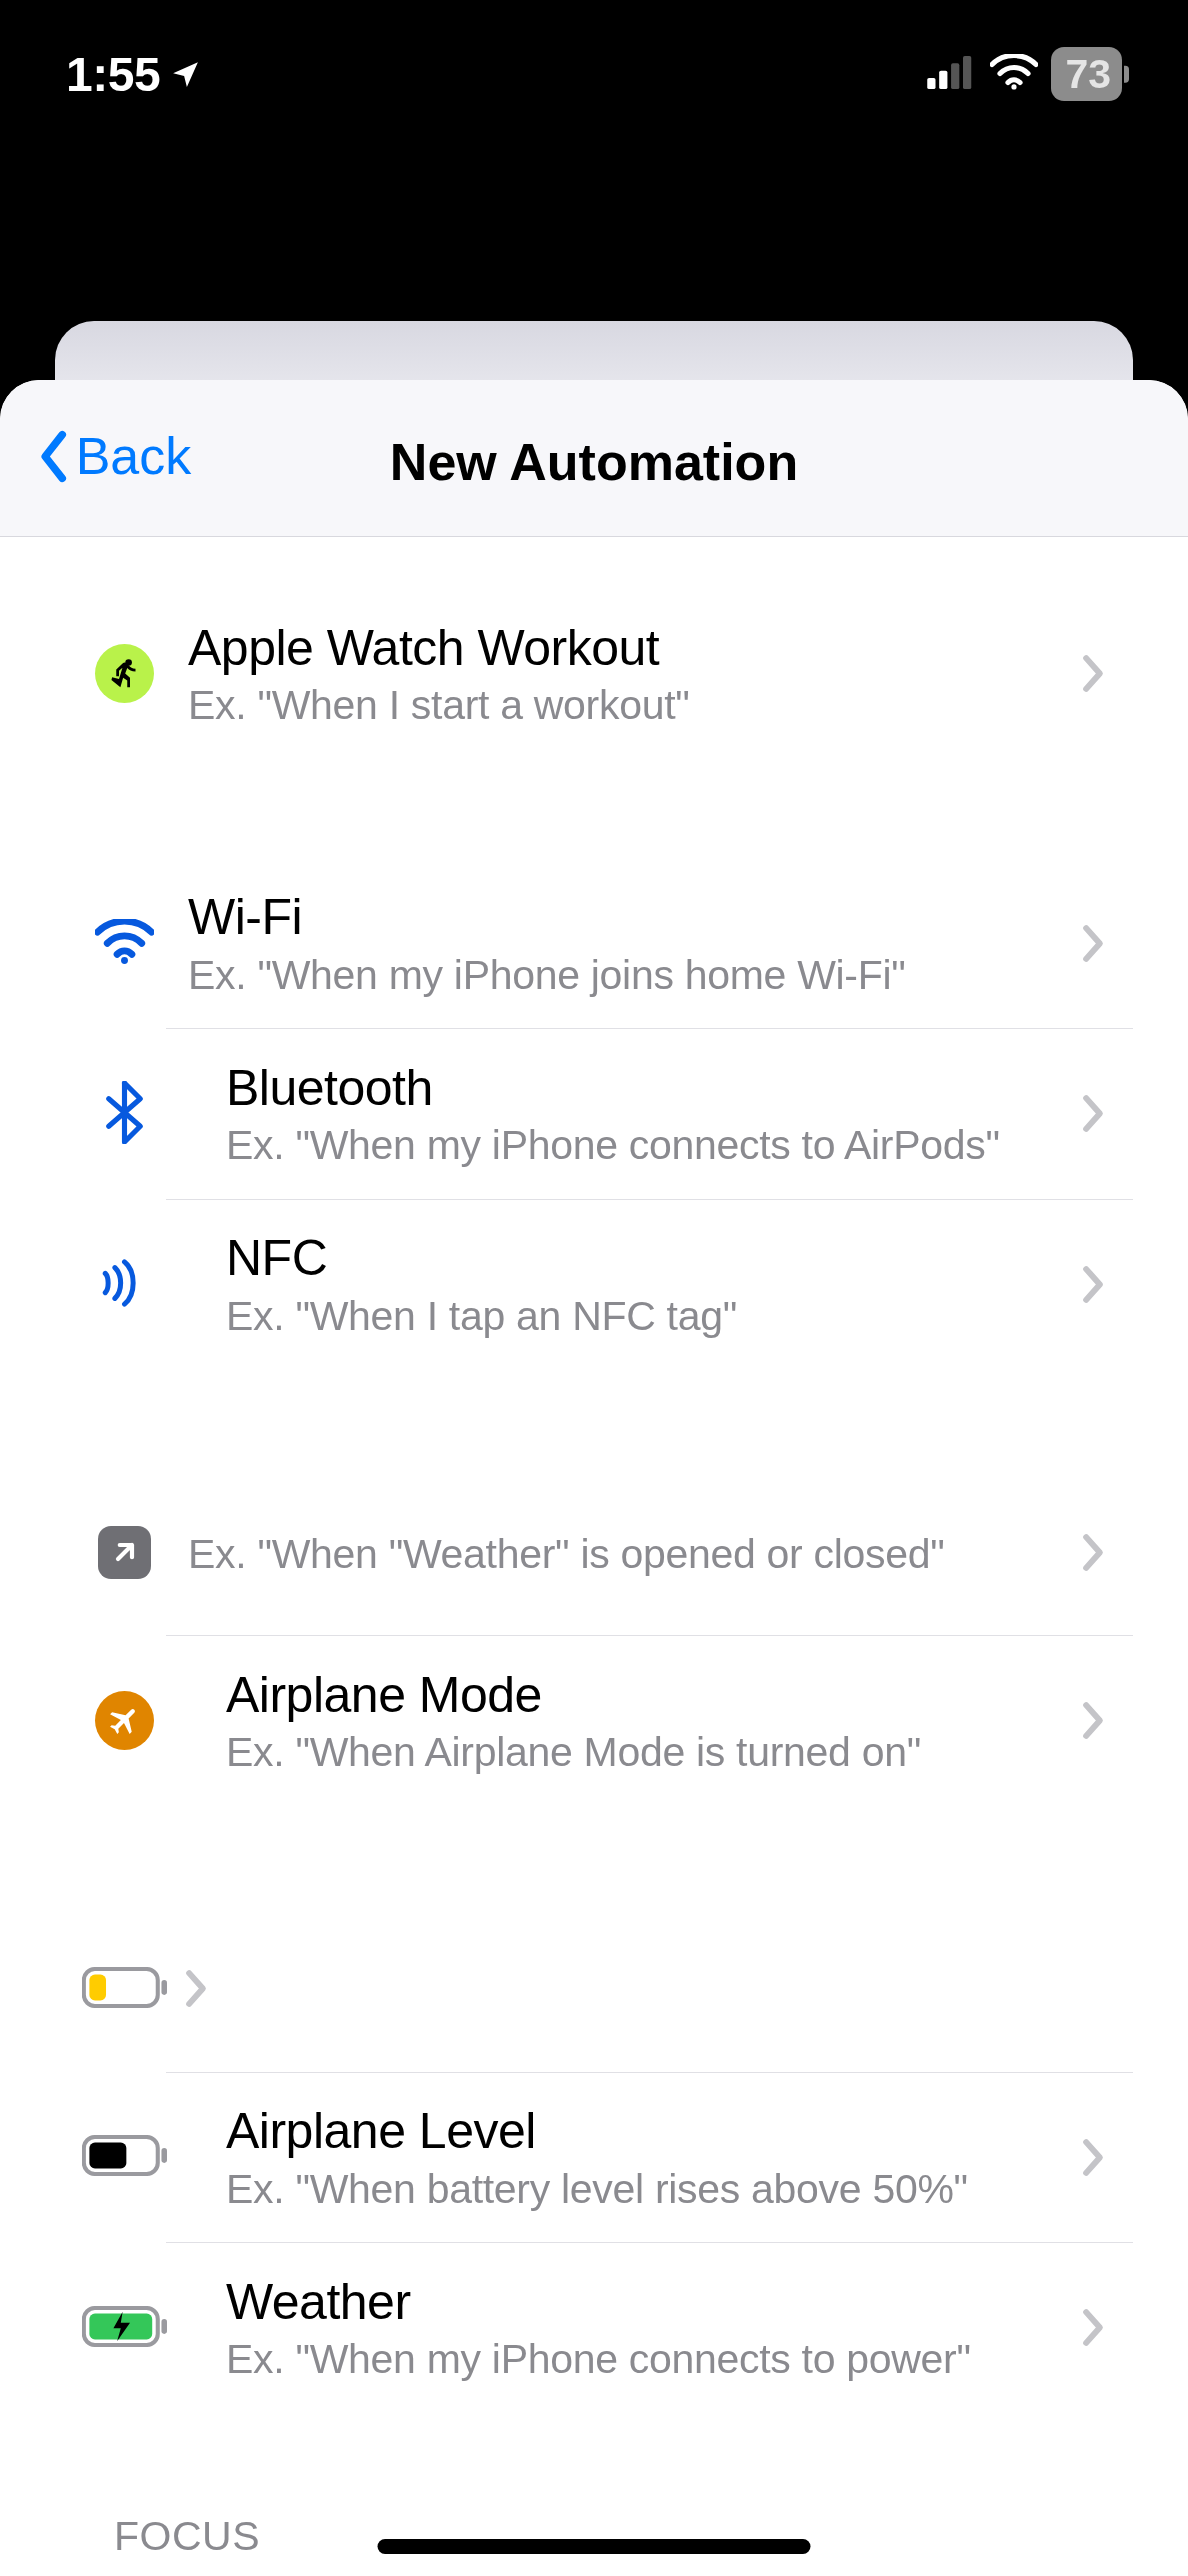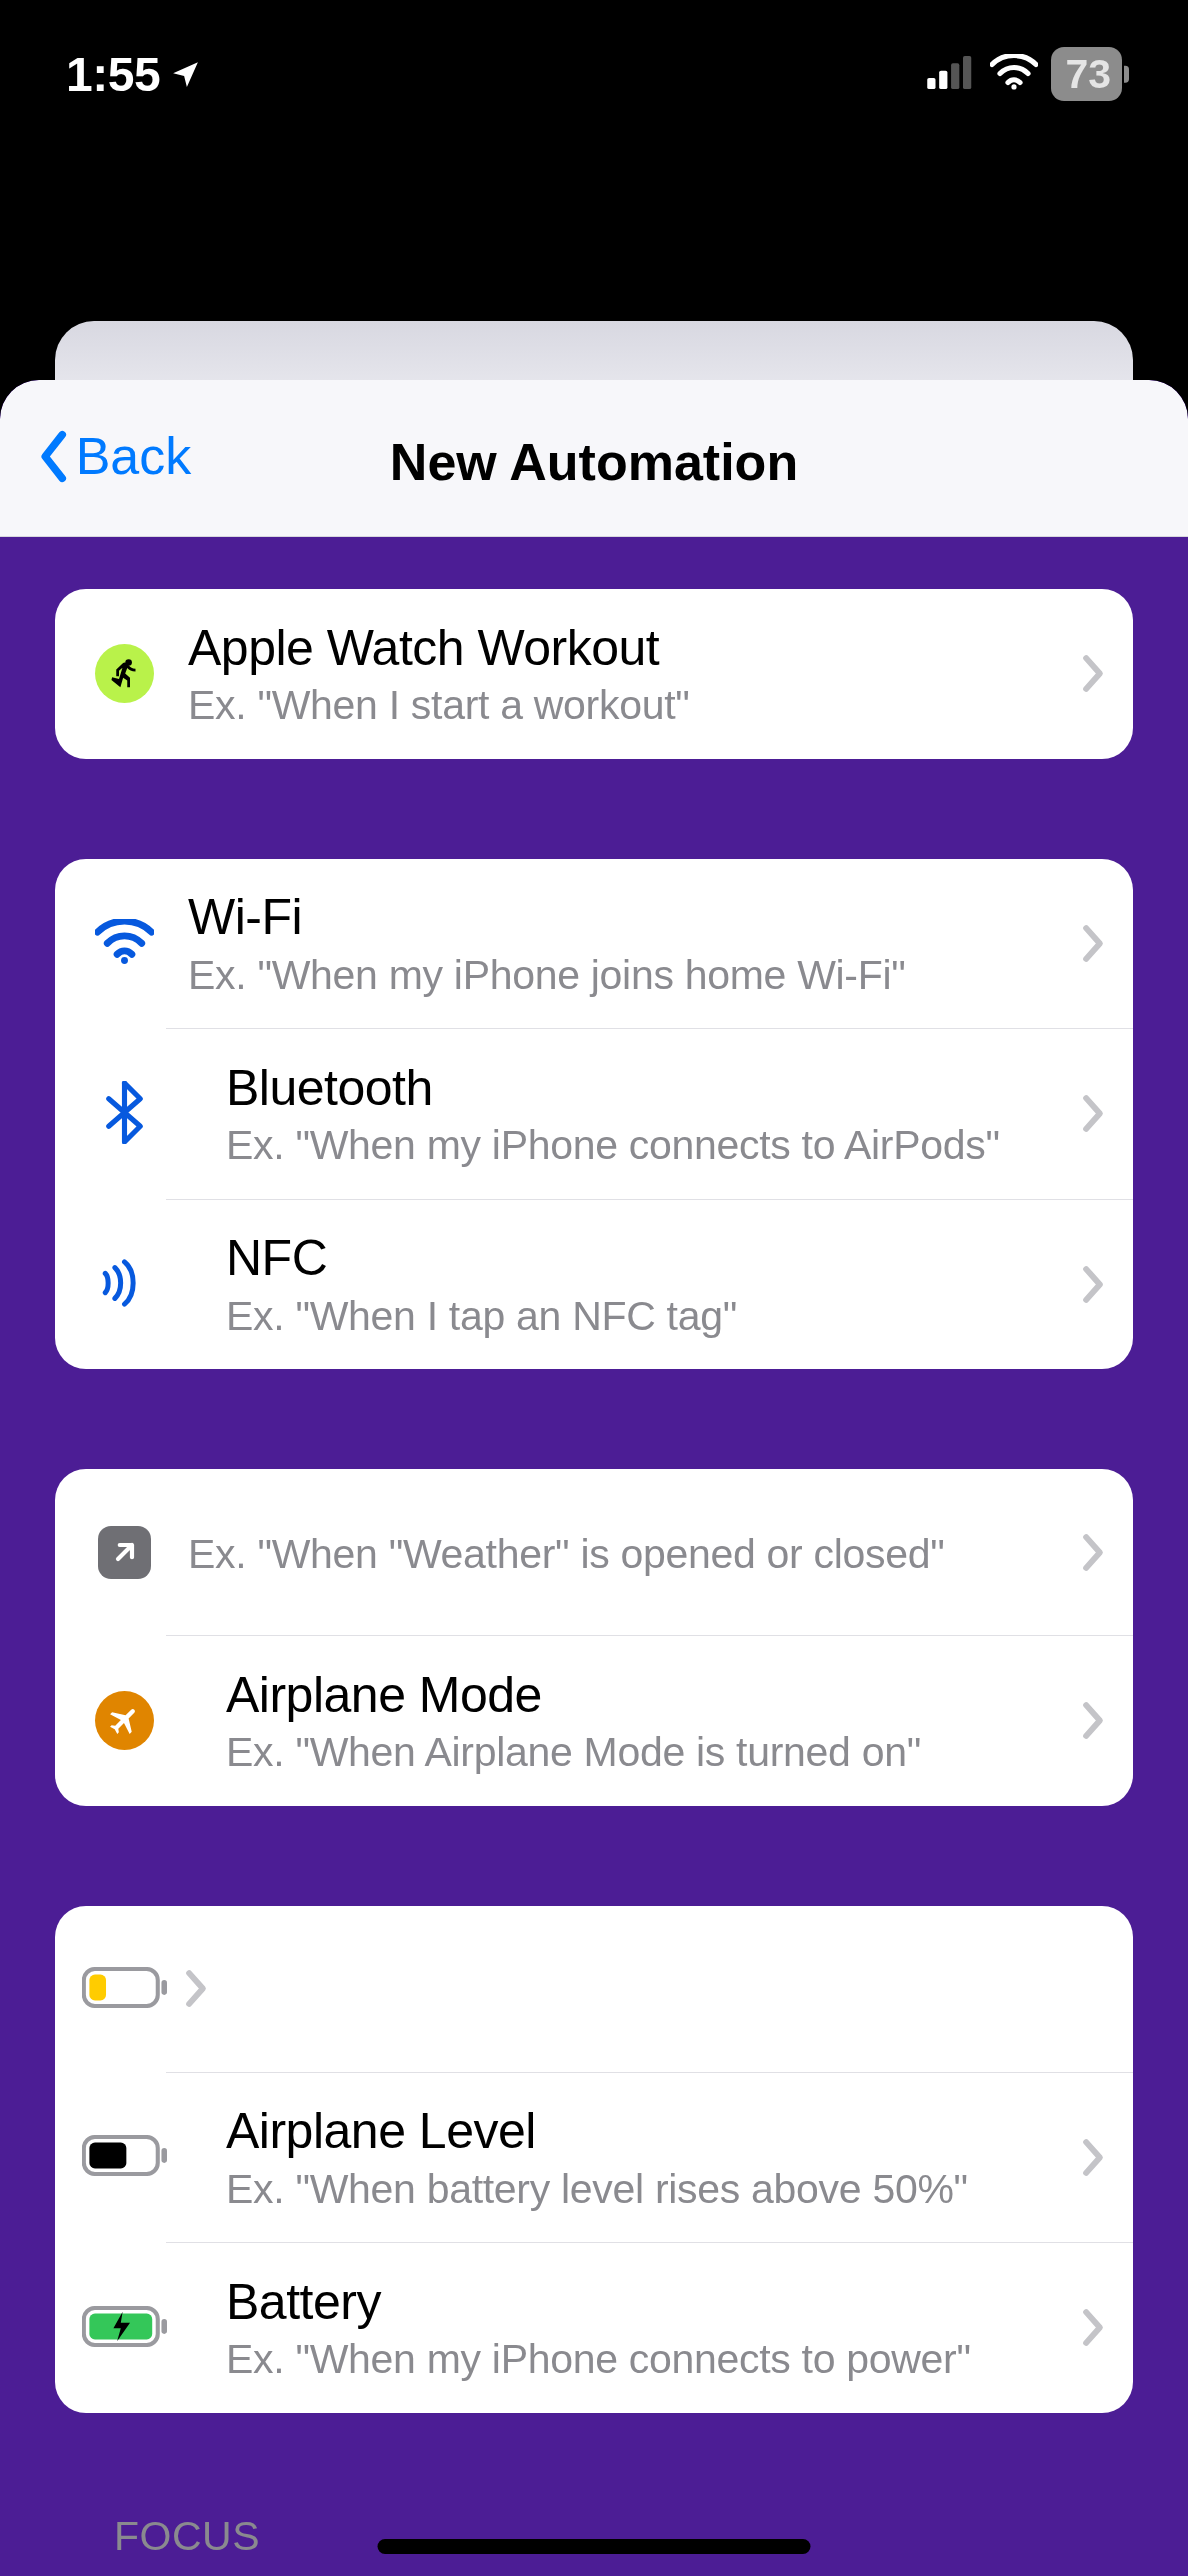--- a/index.html
+++ b/index.html
@@ -36,21 +36,21 @@
       border-radius: 0 3.7px 3.7px 0;
     }
 
     .sheet-back {
       position: absolute; top: 321px; left: 55px; right: 55px; height: 74px;
       background: linear-gradient(#d8d8e1, #e8e8ee);
       border-radius: 39px 39px 0 0;
     }
     .sheet {
       position: absolute; top: 380px; left: 0; right: 0; bottom: 0;
-      background: #4c1d95;
+      background: #ffffff;
       border-radius: 39px 39px 0 0;
       overflow: hidden;
       padding-left: 16px;
     }
     .nav {
       position: absolute; top: 0; left: 0; right: 0; height: 157px;
       background: #f7f7fa;
       border-bottom: 0.9px solid #d8d8de;
       border-radius: 39px 39px 0 0;
     }
@@ -322,21 +322,21 @@
             <span>
               <svg width="85" height="41" viewBox="0 0 46 22">
                 <rect x="1" y="1" width="40" height="20" rx="6" fill="none" stroke="#9a9a9f" stroke-width="2.2"></rect>
                 <rect x="43" y="7" width="3" height="8" rx="1.5" fill="#9a9a9f"></rect>
                 <rect x="4" y="4" width="34" height="14" rx="3" fill="#34c759"></rect>
                 <path d="M22 3 L17 12 H21 L19 19 L26 9 H21 Z" fill="#000"></path>
               </svg>
             </span>
           </div>
           <div class="text-col">
-            <div class="title">Battery</div>
+            <div class="title">Weather</div>
             <div class="sub">Ex. "When my iPhone connects to power"</div>
           </div>
           <div class="chev">
               <svg width="24" height="41" viewBox="0 0 14 24" fill="none" stroke="#c4c4c8" stroke-width="3.5" stroke-linecap="round" stroke-linejoin="round">
                 <path d="M3 3 L11 12 L3 21"></path>
               </svg>
             </div>
         </div>
       </div>
 

